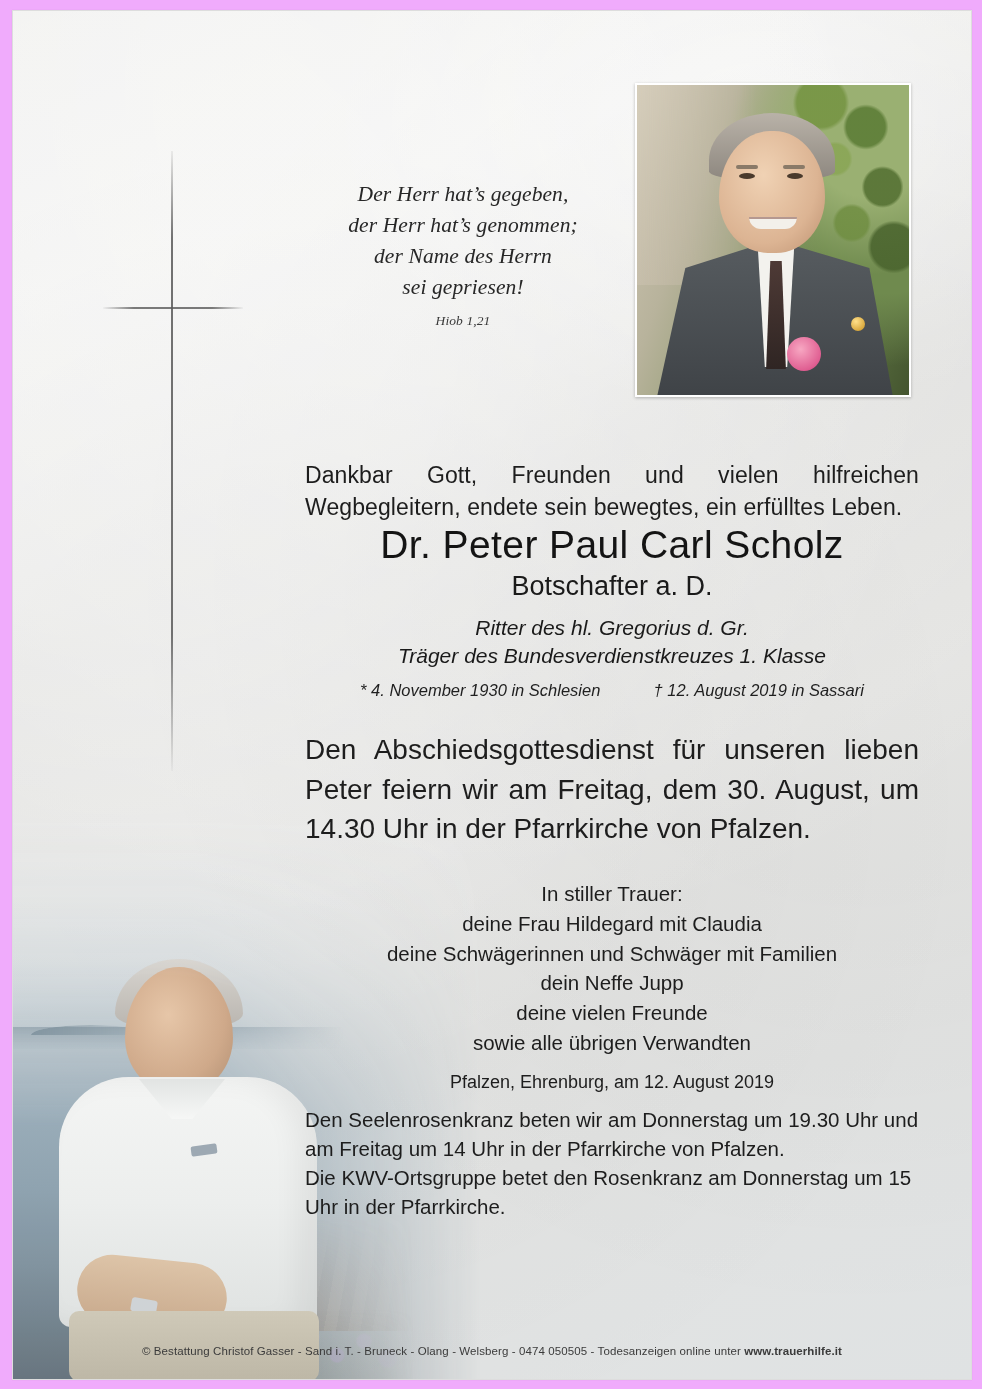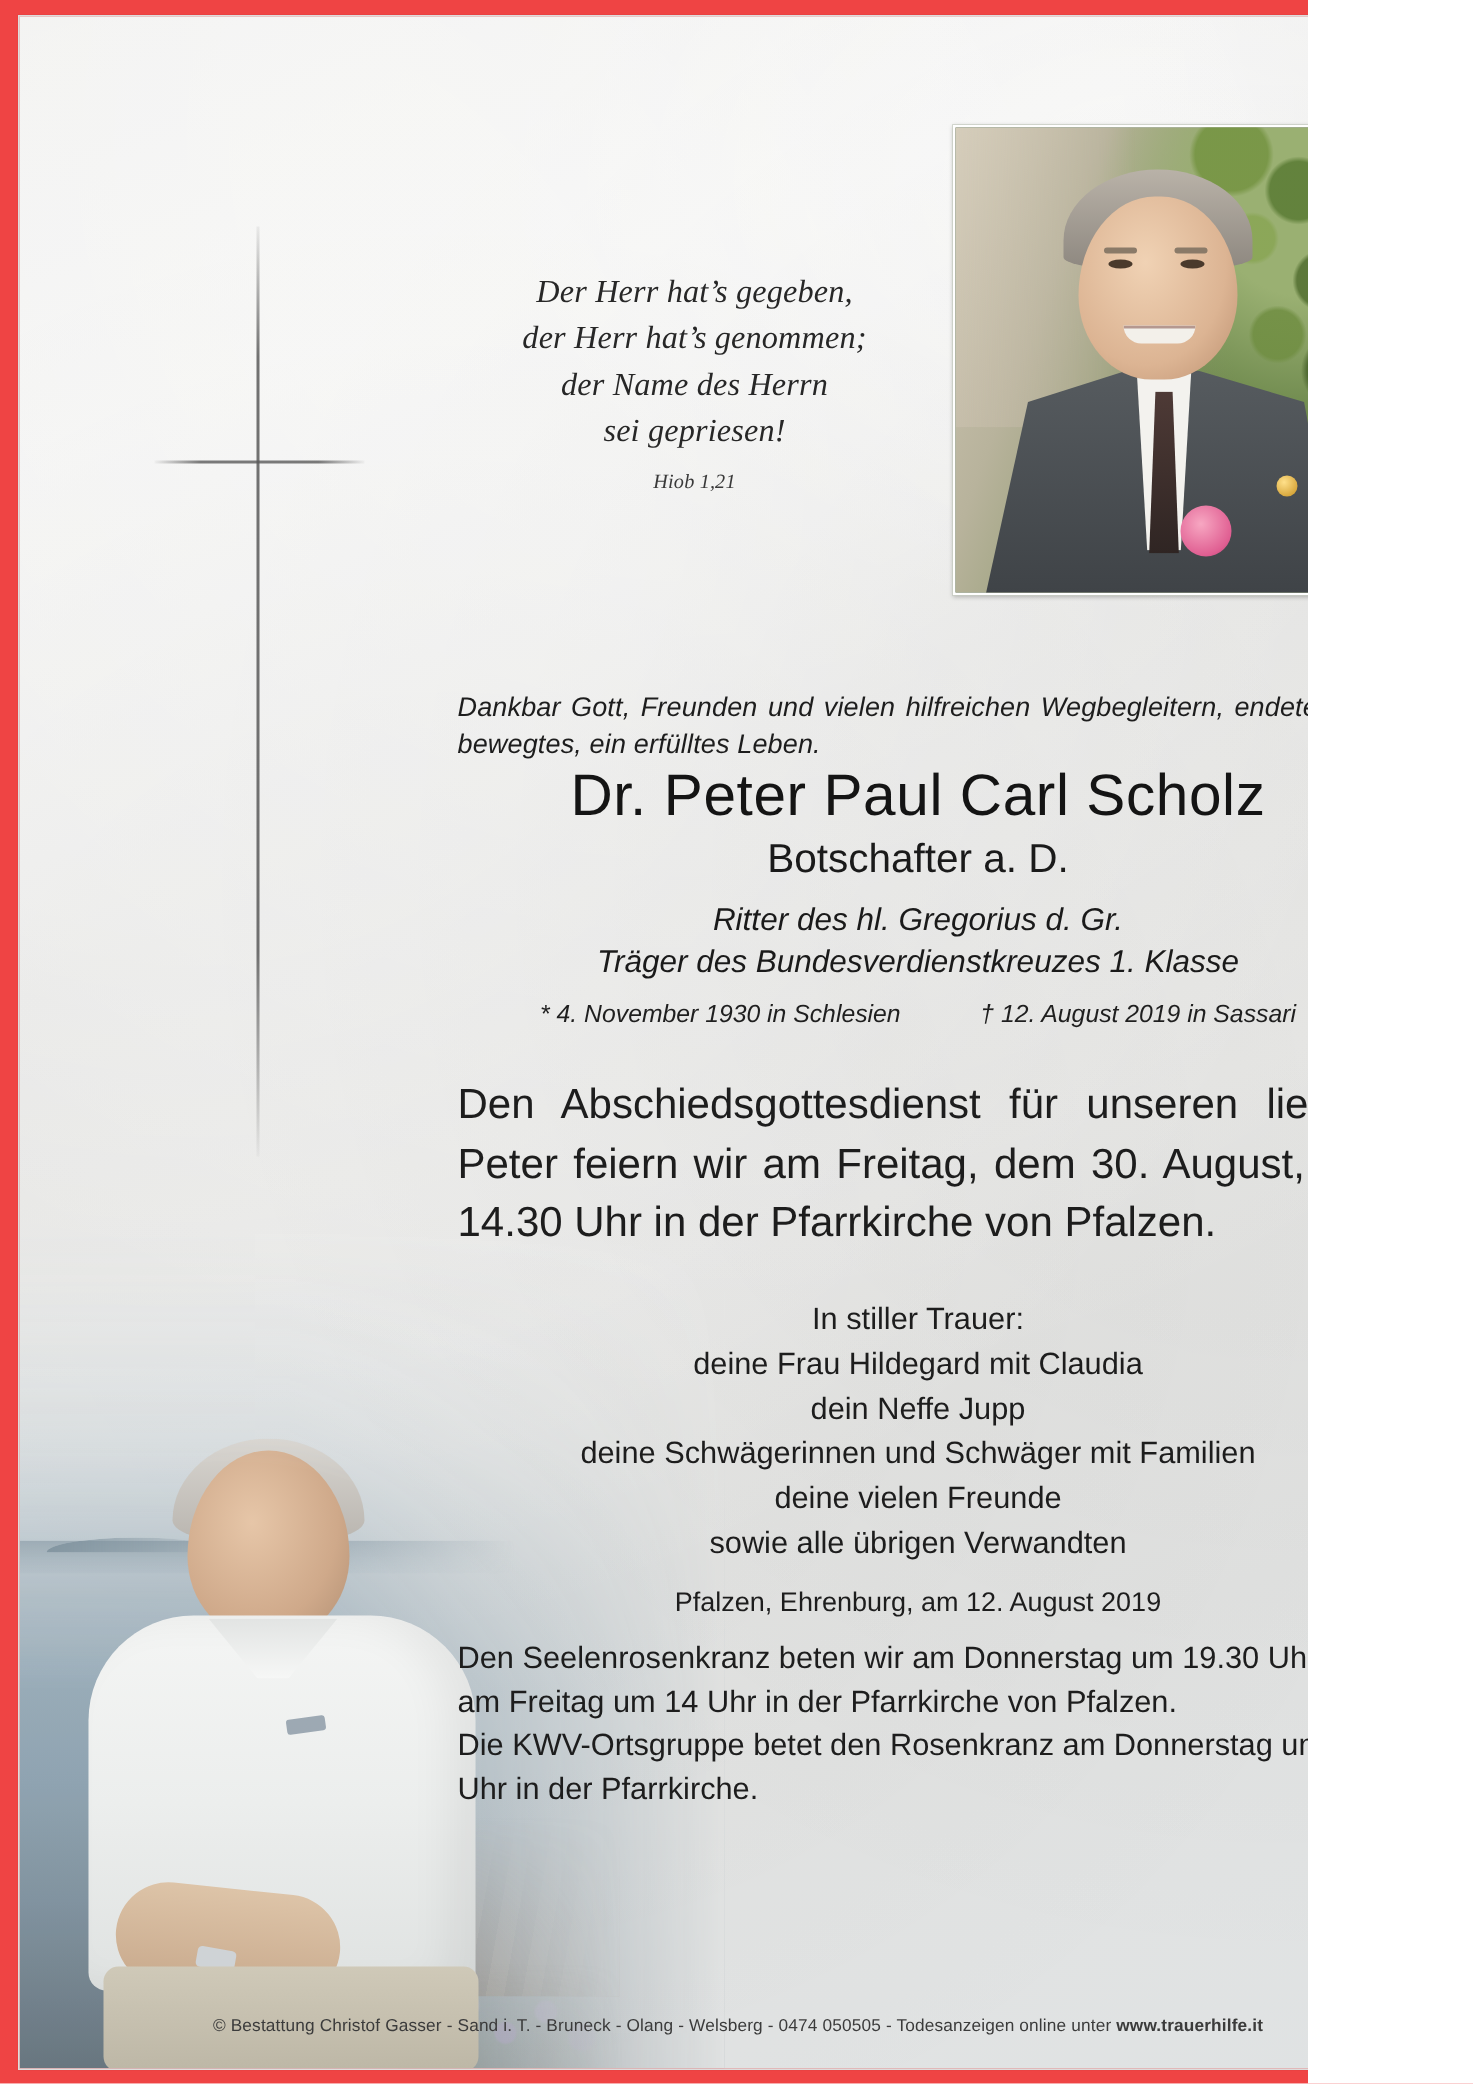--- a/index.html
+++ b/index.html
@@ -5,24 +5,24 @@
   html, body {
     margin: 0;
     padding: 0;
     background: #ffffff;
   }
   body {
     font-family: "Liberation Sans", sans-serif;
   }
   .page {
     position: relative;
-    width: 872px;
+    width: 982px;
     height: 1389px;
     overflow: hidden;
-    background: #ef4444;
+    background: #f0abfc;
   }
   .card {
     position: absolute;
     left: 12px;
     top: 10px;
     width: 958px;
     height: 1368px;
     overflow: hidden;
     background:
       radial-gradient(ellipse 620px 420px at 78% 8%, rgba(255,255,255,0.55), rgba(255,255,255,0) 70%),
@@ -389,25 +389,24 @@
   }
 
   .body-wrap {
     position: absolute;
     left: 292px;
     top: 448px;
     width: 614px;
     color: #1d1d1d;
   }
   .intro {
-    font-size: 18px;
+    font-size: 23px;
     line-height: 1.40;
     text-align: justify;
     letter-spacing: 0.1px;
-    font-style: italic;
   }
   .name {
     text-align: center;
     font-size: 39px;
     letter-spacing: 0.4px;
     color: #141414;
     white-space: nowrap;
   }
   .role {
     margin-top: 4px;
@@ -539,22 +538,22 @@
         <span>* 4. November 1930  in Schlesien</span>
         <span class="gap"></span>
         <span>† 12. August 2019 in Sassari</span>
       </div>
 
       <div class="service">Den Abschiedsgottesdienst für unseren lieben Peter feiern wir am Freitag, dem 30. August, um 14.30 Uhr in der Pfarrkirche von Pfalzen.</div>
 
       <div class="mourners">
         <div>In stiller Trauer:</div>
         <div>deine Frau Hildegard mit Claudia</div>
+        <div>deine Schwägerinnen und Schwäger mit Familien</div>
         <div>dein Neffe Jupp</div>
-        <div>deine Schwägerinnen und Schwäger mit Familien</div>
         <div>deine vielen Freunde</div>
         <div>sowie alle übrigen Verwandten</div>
       </div>
 
       <div class="place-date">Pfalzen, Ehrenburg, am 12. August 2019</div>
 
       <div class="rosary">
         <div>Den Seelenrosenkranz beten wir am Donnerstag um 19.30 Uhr und am Freitag um 14 Uhr in der Pfarrkirche von Pfalzen.</div>
         <div>Die KWV-Ortsgruppe betet den Rosenkranz am Donnerstag um 15 Uhr in der Pfarrkirche.</div>
       </div>

